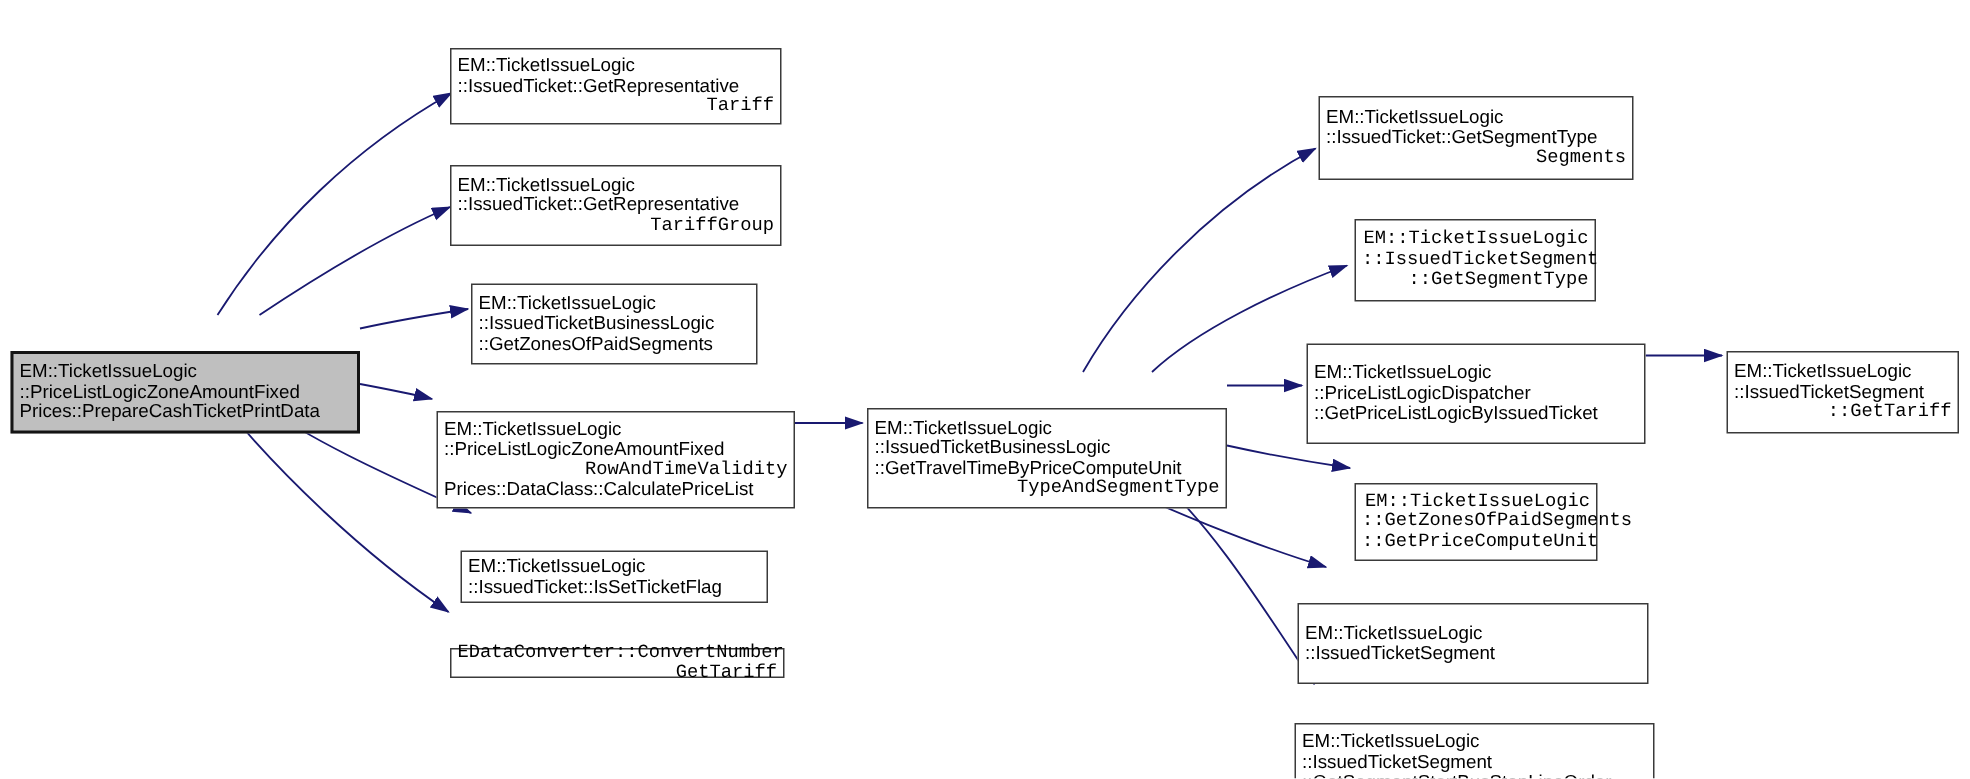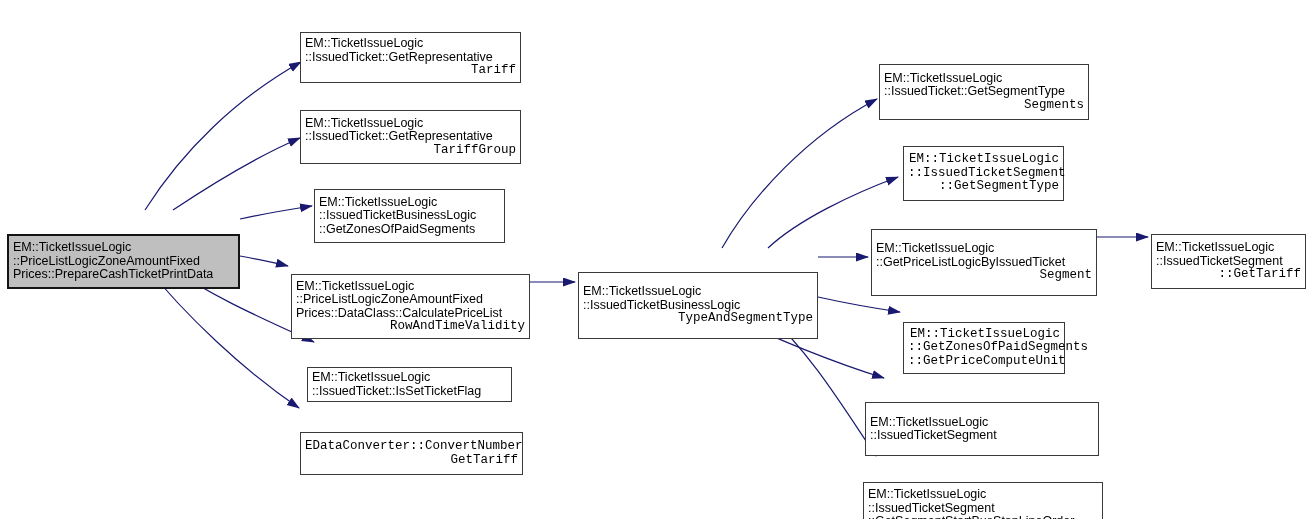--- a/index.html
+++ b/index.html
@@ -91,50 +91,51 @@
         <div class="ln c">TariffGroup</div>
       </div>
       <div class="node" title="EM::TicketIssueLogic::IssuedTicketBusinessLogic::GetZonesOfPaidSegments" style="left: 314px; top: 165px; width: 191px; height: 54px;">
         <div class="ln l">EM::TicketIssueLogic</div>
         <div class="ln l">::IssuedTicketBusinessLogic</div>
         <div class="ln l">::GetZonesOfPaidSegments</div>
       </div>
       <div class="node" title="EM::TicketIssueLogic::PriceListLogicZoneAmountFixedPrices::DataClass::CalculatePriceListRowAndTimeValidity" style="left: 291px; top: 250px; width: 239px; height: 65px;">
         <div class="ln l">EM::TicketIssueLogic</div>
         <div class="ln l">::PriceListLogicZoneAmountFixed</div>
+        <div class="ln c">RowAndTimeValidity</div>
         <div class="ln l">Prices::DataClass::CalculatePriceList</div>
-        <div class="ln c">RowAndTimeValidity</div>
       </div>
       <div class="node" title="EM::TicketIssueLogic::IssuedTicket::IsSetTicketFlag" style="left: 307px; top: 343px; width: 205px; height: 35px;">
         <div class="ln l">EM::TicketIssueLogic</div>
         <div class="ln l">::IssuedTicket::IsSetTicketFlag</div>
       </div>
-      <div class="node" title="EDataConverter::ConvertNumberToString" style="left: 300px; top: 408px; width: 223px; height: 43px;">
+      <div class="node" title="EDataConverter::ConvertNumberToString" style="left: 300px; top: 408px; width: 223px; height: 20px;">
         <div class="ln c">EDataConverter::ConvertNumber</div>
         <div class="ln c">GetTariff</div>
       </div>
       <div class="node" title="EM::TicketIssueLogic::IssuedTicketBusinessLogic::GetTravelTimeByPriceComputeUnitTypeAndSegmentType" style="left: 578px; top: 248px; width: 240px; height: 67px;">
         <div class="ln l">EM::TicketIssueLogic</div>
         <div class="ln l">::IssuedTicketBusinessLogic</div>
+        <div class="ln l">::GetTravelTimeByPriceComputeUnit</div>
         <div class="ln c">TypeAndSegmentType</div>
       </div>
       <div class="node" title="EM::TicketIssueLogic::IssuedTicket::GetIssuedTicketSegments" style="left: 879px; top: 40px; width: 210px; height: 56px;">
         <div class="ln l">EM::TicketIssueLogic</div>
         <div class="ln l">::IssuedTicket::GetSegmentType</div>
         <div class="ln c">Segments</div>
       </div>
       <div class="node" title="EM::TicketIssueLogic::IssuedTicketSegment::GetSegmentType" style="left: 903px; top: 122px; width: 161px; height: 55px;">
         <div class="ln c">EM::TicketIssueLogic</div>
         <div class="ln c">::IssuedTicketSegment</div>
         <div class="ln c">::GetSegmentType</div>
       </div>
       <div class="node" title="EM::TicketIssueLogic::PriceListLogicDispatcher::GetPriceListLogicByIssuedTicketSegment" style="left: 871px; top: 205px; width: 226px; height: 67px;">
         <div class="ln l">EM::TicketIssueLogic</div>
+        <div class="ln l">::PriceListLogicDispatcher</div>
         <div class="ln l">::GetPriceListLogicByIssuedTicket</div>
-        <div class="ln c">Segment</div>
       </div>
       <div class="node" title="EM::TicketIssueLogic::PriceListLogicGeneral::GetPriceComputeUnit" style="left: 903px; top: 298px; width: 162px; height: 52px;">
         <div class="ln c">EM::TicketIssueLogic</div>
         <div class="ln c">::GetZonesOfPaidSegments</div>
         <div class="ln c">::GetPriceComputeUnit</div>
       </div>
       <div class="node" title="EM::TicketIssueLogic::IssuedTicketSegment::GetSegmentEndBusStopLineOrder" style="left: 865px; top: 378px; width: 234px; height: 54px;">
         <div class="ln l">EM::TicketIssueLogic</div>
         <div class="ln l">::IssuedTicketSegment</div>
       </div>

